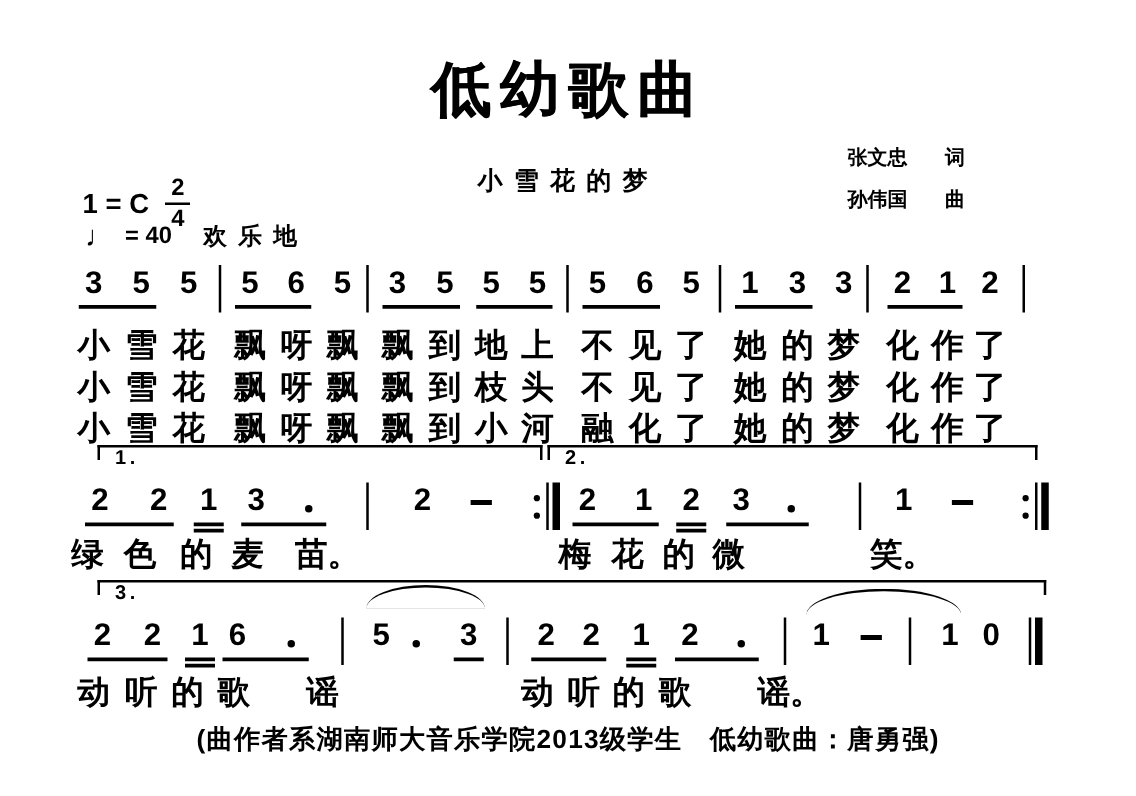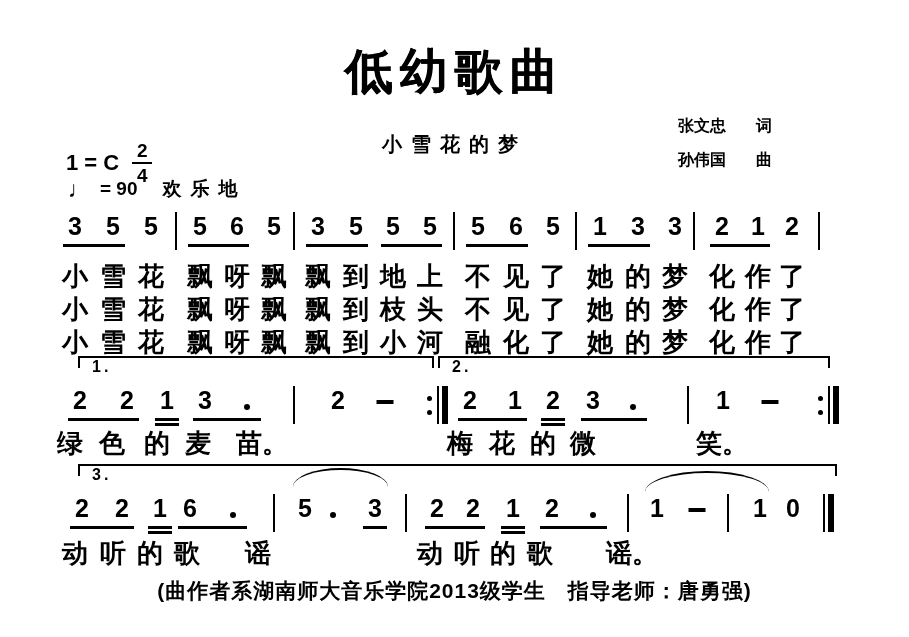--- a/index.html
+++ b/index.html
@@ -58,21 +58,21 @@
     <span>1 = C</span>
     <span class="frac">
       <span>2</span>
       <span class="bartop"></span>
       <span>4</span>
     </span>
   </div>
 
   <div class="abs tempo">
     <span class="nq">♩</span>
-    <span>= 90</span>
+    <span>= 40</span>
     <span class="expr">欢乐地</span>
   </div>
 
   <div id="score">
       <div class="note" style="left: 75px; top: 214px;">3</div>
       <div class="note" style="left: 113px; top: 214px;">5</div>
       <div class="note" style="left: 151px; top: 214px;">5</div>
       <div class="note" style="left: 200px; top: 214px;">5</div>
       <div class="note" style="left: 237px; top: 214px;">6</div>
       <div class="note" style="left: 274px; top: 214px;">5</div>
@@ -259,14 +259,14 @@
       <div class="lyric" style="left: 150px; top: 540px;">的</div>
       <div class="lyric" style="left: 187px; top: 540px;">歌</div>
       <div class="lyric" style="left: 258px; top: 540px;">谣</div>
       <div class="lyric" style="left: 430px; top: 540px;">动</div>
       <div class="lyric" style="left: 467px; top: 540px;">听</div>
       <div class="lyric" style="left: 503px; top: 540px;">的</div>
       <div class="lyric" style="left: 540px; top: 540px;">歌</div>
       <div class="lyric" style="left: 632px; top: 540px;">谣。</div>
     </div>
 
-  <div class="abs footer-credit">(曲作者系湖南师大音乐学院2013级学生　指导老师：唐勇强)</div>
+  <div class="abs footer-credit">(曲作者系湖南师大音乐学院2013级学生　低幼歌曲：唐勇强)</div>
 </div>
 
 </body></html>

